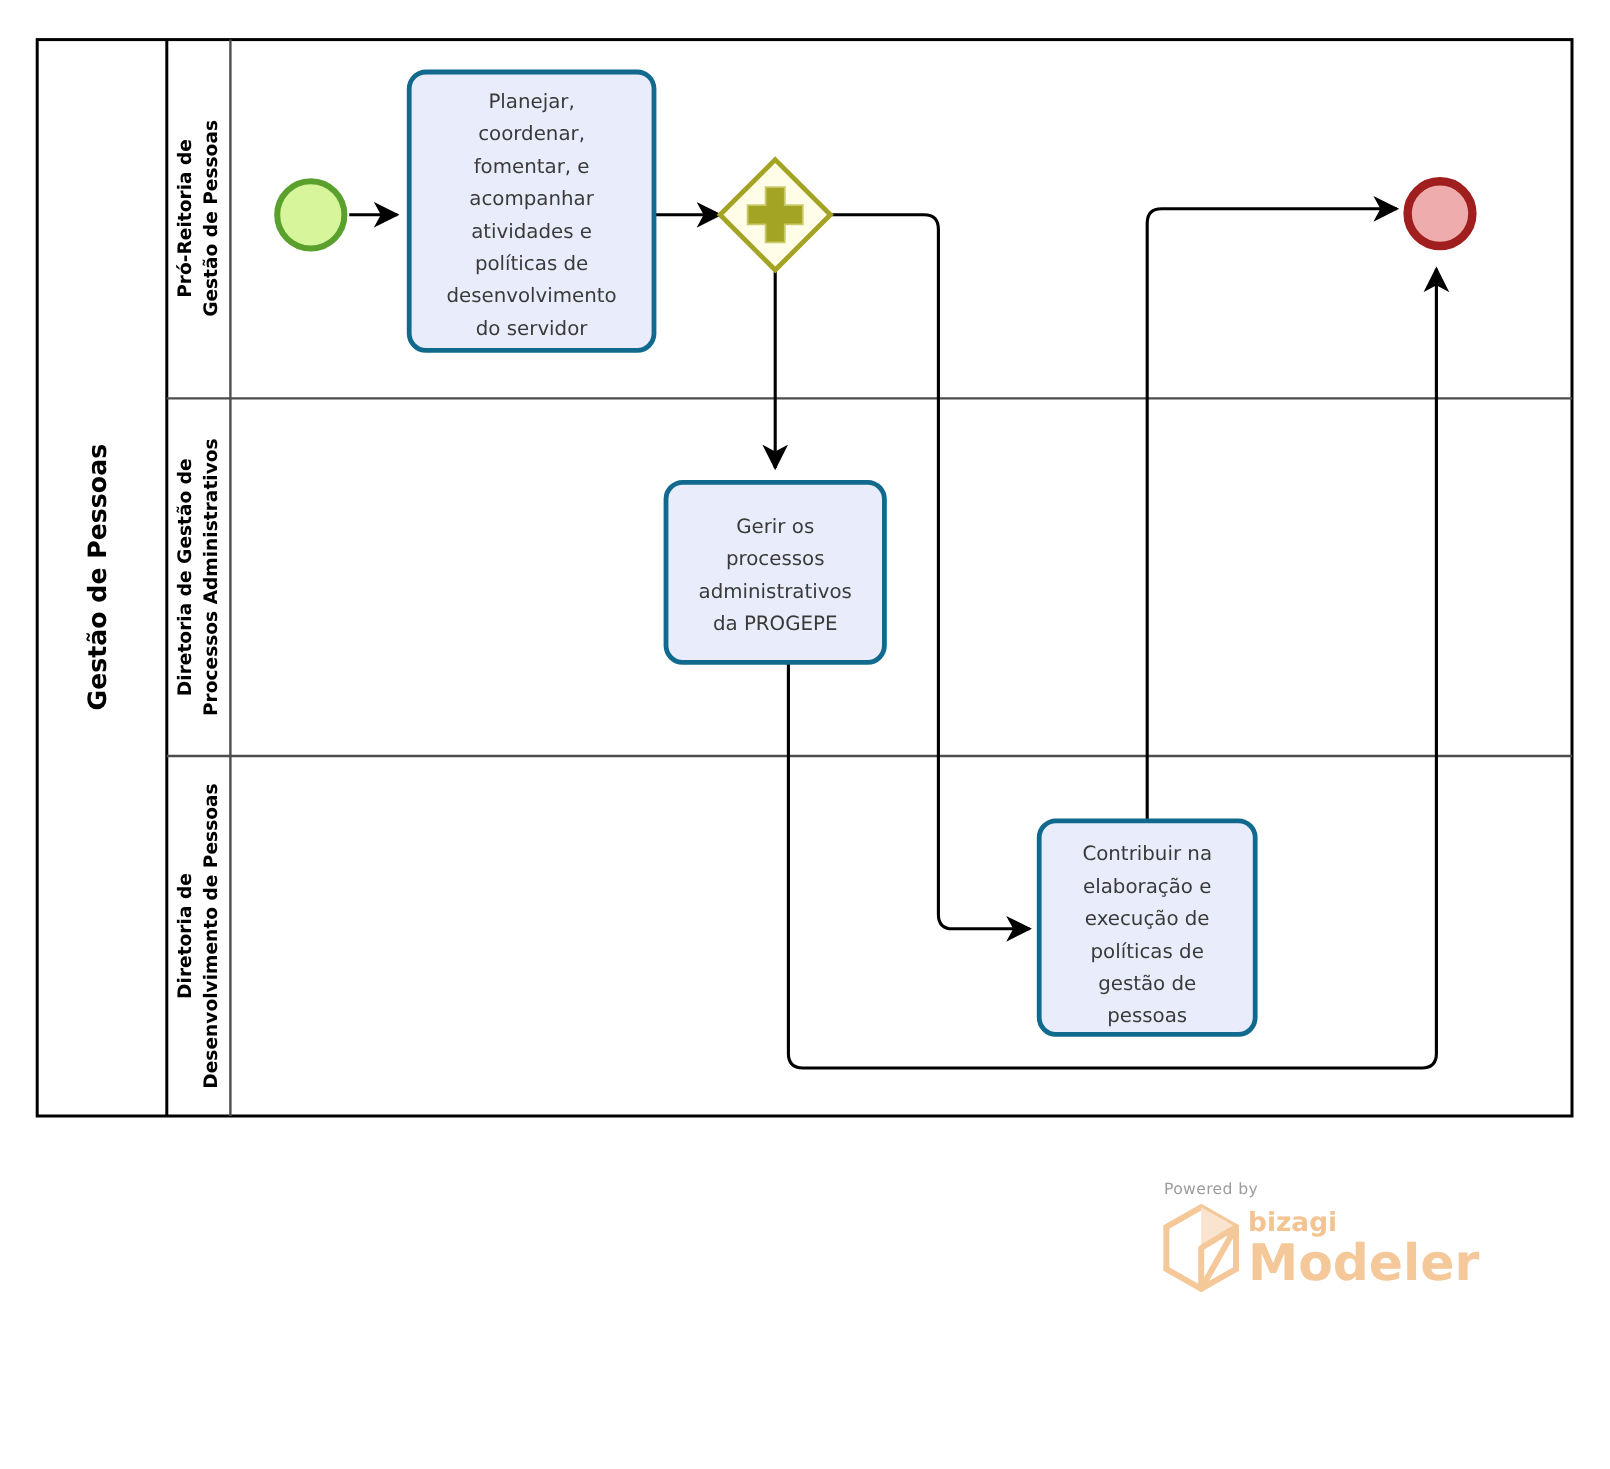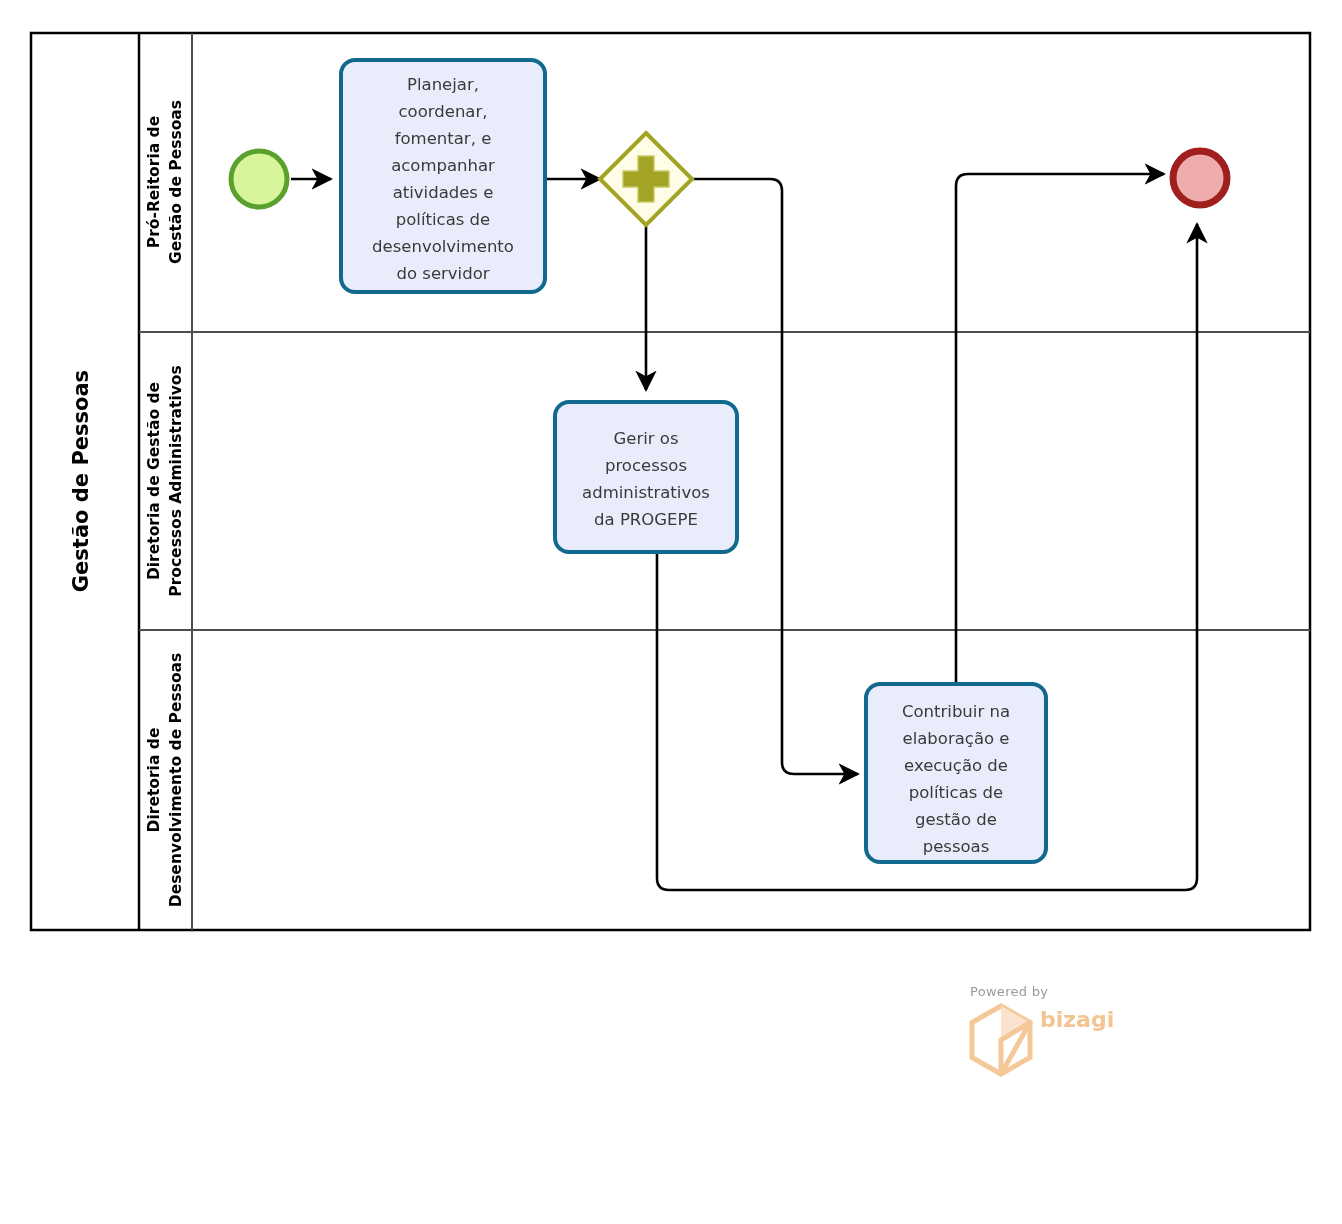--- a/index.html
+++ b/index.html
@@ -235,17 +235,18 @@
     <div class="powered">Powered by</div>
     <div class="logo-row">
       <svg class="hex" viewBox="0 0 66 74">
         <polygon points="33,3 62,19.5 62,54.5 33,71 4,54.5 4,19.5" fill="none" stroke="#f5c89a" stroke-width="5"></polygon>
         <polygon points="33,3 62,19.5 33,37" fill="#fbe4cf"></polygon>
         <polygon points="33,37 62,19.5 33,71 4,54.5" fill="#ffffff" opacity="0"></polygon>
         <path d="M 33 37 L 62 19.5 L 33 71 Z" fill="none" stroke="#f5c89a" stroke-width="5" stroke-linejoin="round"></path>
       </svg>
       <div class="wordmark">
         <div class="bizagi">bizagi</div>
+        <div class="modeler">Modeler</div>
       </div>
     </div>
   </div>
 
 </div>
 
 </body></html>

